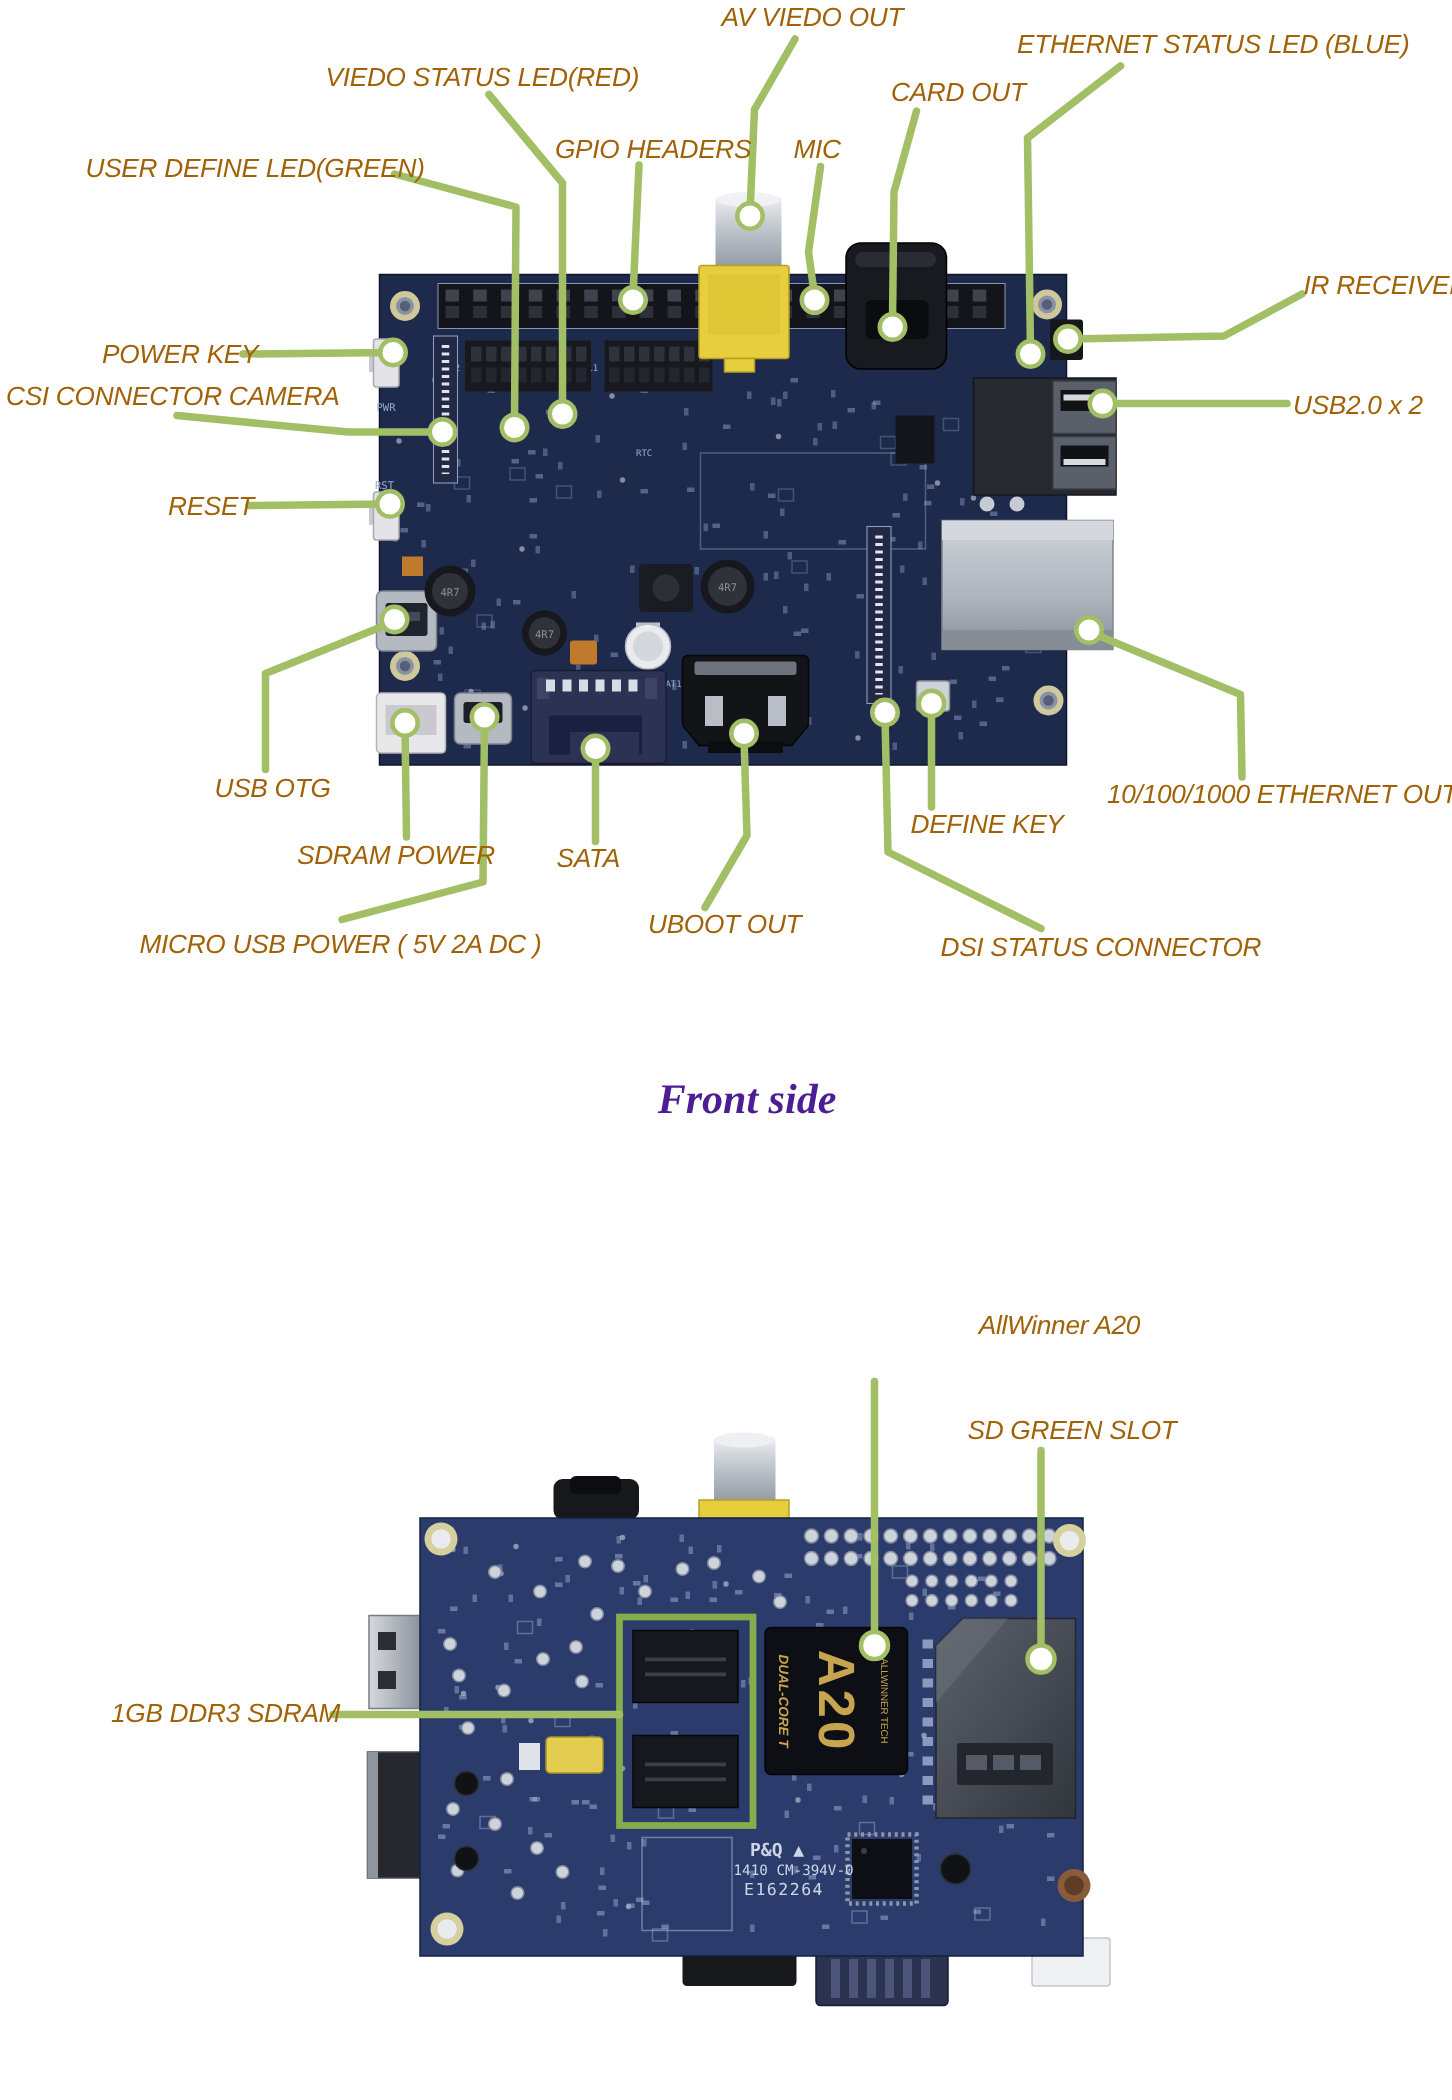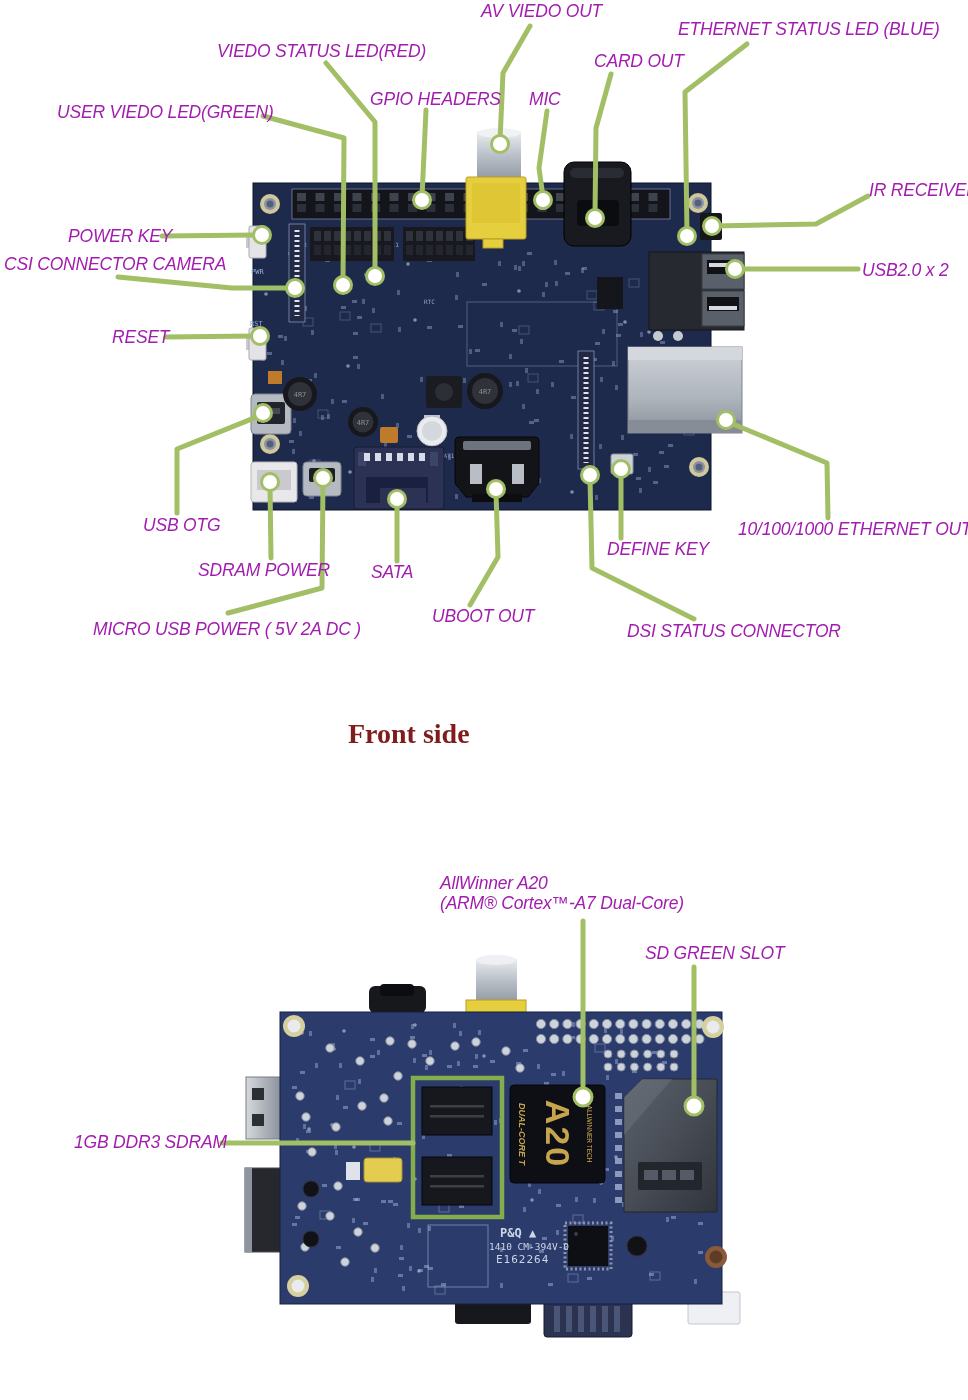--- a/index.html
+++ b/index.html
@@ -1,23 +1,23 @@
 <!DOCTYPE html>
 <html><head>
 <meta charset="utf-8">
 <style>
   html,body{margin:0;padding:0;background:#fff}
   #canvas{position:relative;width:968px;height:1400px;background:#ffffff;
           font-family:"Liberation Sans",sans-serif;overflow:hidden}
   #scene{position:absolute;left:0;top:0}
   .lbl{position:absolute;font-style:italic;font-size:17.5px;line-height:1.15;
-       color:#a21caf;white-space:nowrap;letter-spacing:-0.2px}
-  .center{text-align:left}
+       color:#a16207;white-space:nowrap;letter-spacing:-0.2px}
+  .center{text-align:right}
   .cap{position:absolute;font-family:"Liberation Serif",serif;font-weight:bold;
-       font-size:28px;color:#7f1d1d;width:300px;text-align:left;white-space:nowrap}
+       font-style:italic;font-size:28px;color:#4c1d95;width:300px;text-align:center;white-space:nowrap}
   .ss{font-family:"DejaVu Sans Mono",monospace}
 </style>
 </head>
 <body>
 
 <div id="canvas">
 <svg id="scene" width="968" height="1400" viewBox="0 0 968 1400">
   <defs>
     <linearGradient id="silverV" x1="0" y1="0" x2="0" y2="1">
       <stop offset="0" stop-color="#eceef1"></stop>
@@ -856,37 +856,36 @@
     <circle cx="694" cy="1106" r="9"></circle>
   </g>
 </svg>
 
 <div class="lbl" style="left:481px;top:1px">AV VIEDO OUT</div>
 <div class="lbl" style="left:678px;top:19px">ETHERNET STATUS LED (BLUE)</div>
 <div class="lbl" style="left:217px;top:41px">VIEDO STATUS LED(RED)</div>
 <div class="lbl" style="left:594px;top:51px">CARD OUT</div>
 <div class="lbl" style="left:370px;top:89px">GPIO HEADERS</div>
 <div class="lbl" style="left:529px;top:89px">MIC</div>
-<div class="lbl" style="left:57px;top:102px">USER VIEDO LED(GREEN)</div>
+<div class="lbl" style="left:57px;top:102px">USER DEFINE LED(GREEN)</div>
 <div class="lbl" style="left:869px;top:180px">IR RECEIVER</div>
 <div class="lbl" style="left:68px;top:226px">POWER KEY</div>
 <div class="lbl" style="left:4px;top:254px">CSI CONNECTOR CAMERA</div>
 <div class="lbl" style="left:862px;top:260px">USB2.0 x 2</div>
 <div class="lbl" style="left:112px;top:327px">RESET</div>
 <div class="lbl" style="left:143px;top:515px">USB OTG</div>
 <div class="lbl" style="left:738px;top:519px">10/100/1000 ETHERNET OUT</div>
 <div class="lbl" style="left:198px;top:560px">SDRAM POWER</div>
 <div class="lbl" style="left:607px;top:539px">DEFINE KEY</div>
 <div class="lbl" style="left:371px;top:562px">SATA</div>
 <div class="lbl" style="left:432px;top:606px">UBOOT OUT</div>
 <div class="lbl" style="left:93px;top:619px">MICRO USB POWER ( 5V 2A DC )</div>
 <div class="lbl" style="left:627px;top:621px">DSI STATUS CONNECTOR</div>
 
 <div class="cap" style="left:348px;top:718px">Front side</div>
 
 <div class="lbl center" style="left:440px;top:873px;width:320px">
   <div>AllWinner A20</div>
-  <div>(ARM® Cortex™-A7 Dual-Core)</div>
 </div>
 <div class="lbl" style="left:645px;top:943px">SD GREEN SLOT</div>
 <div class="lbl" style="left:74px;top:1132px">1GB DDR3 SDRAM</div>
 
 </div>
 
 </body></html>

